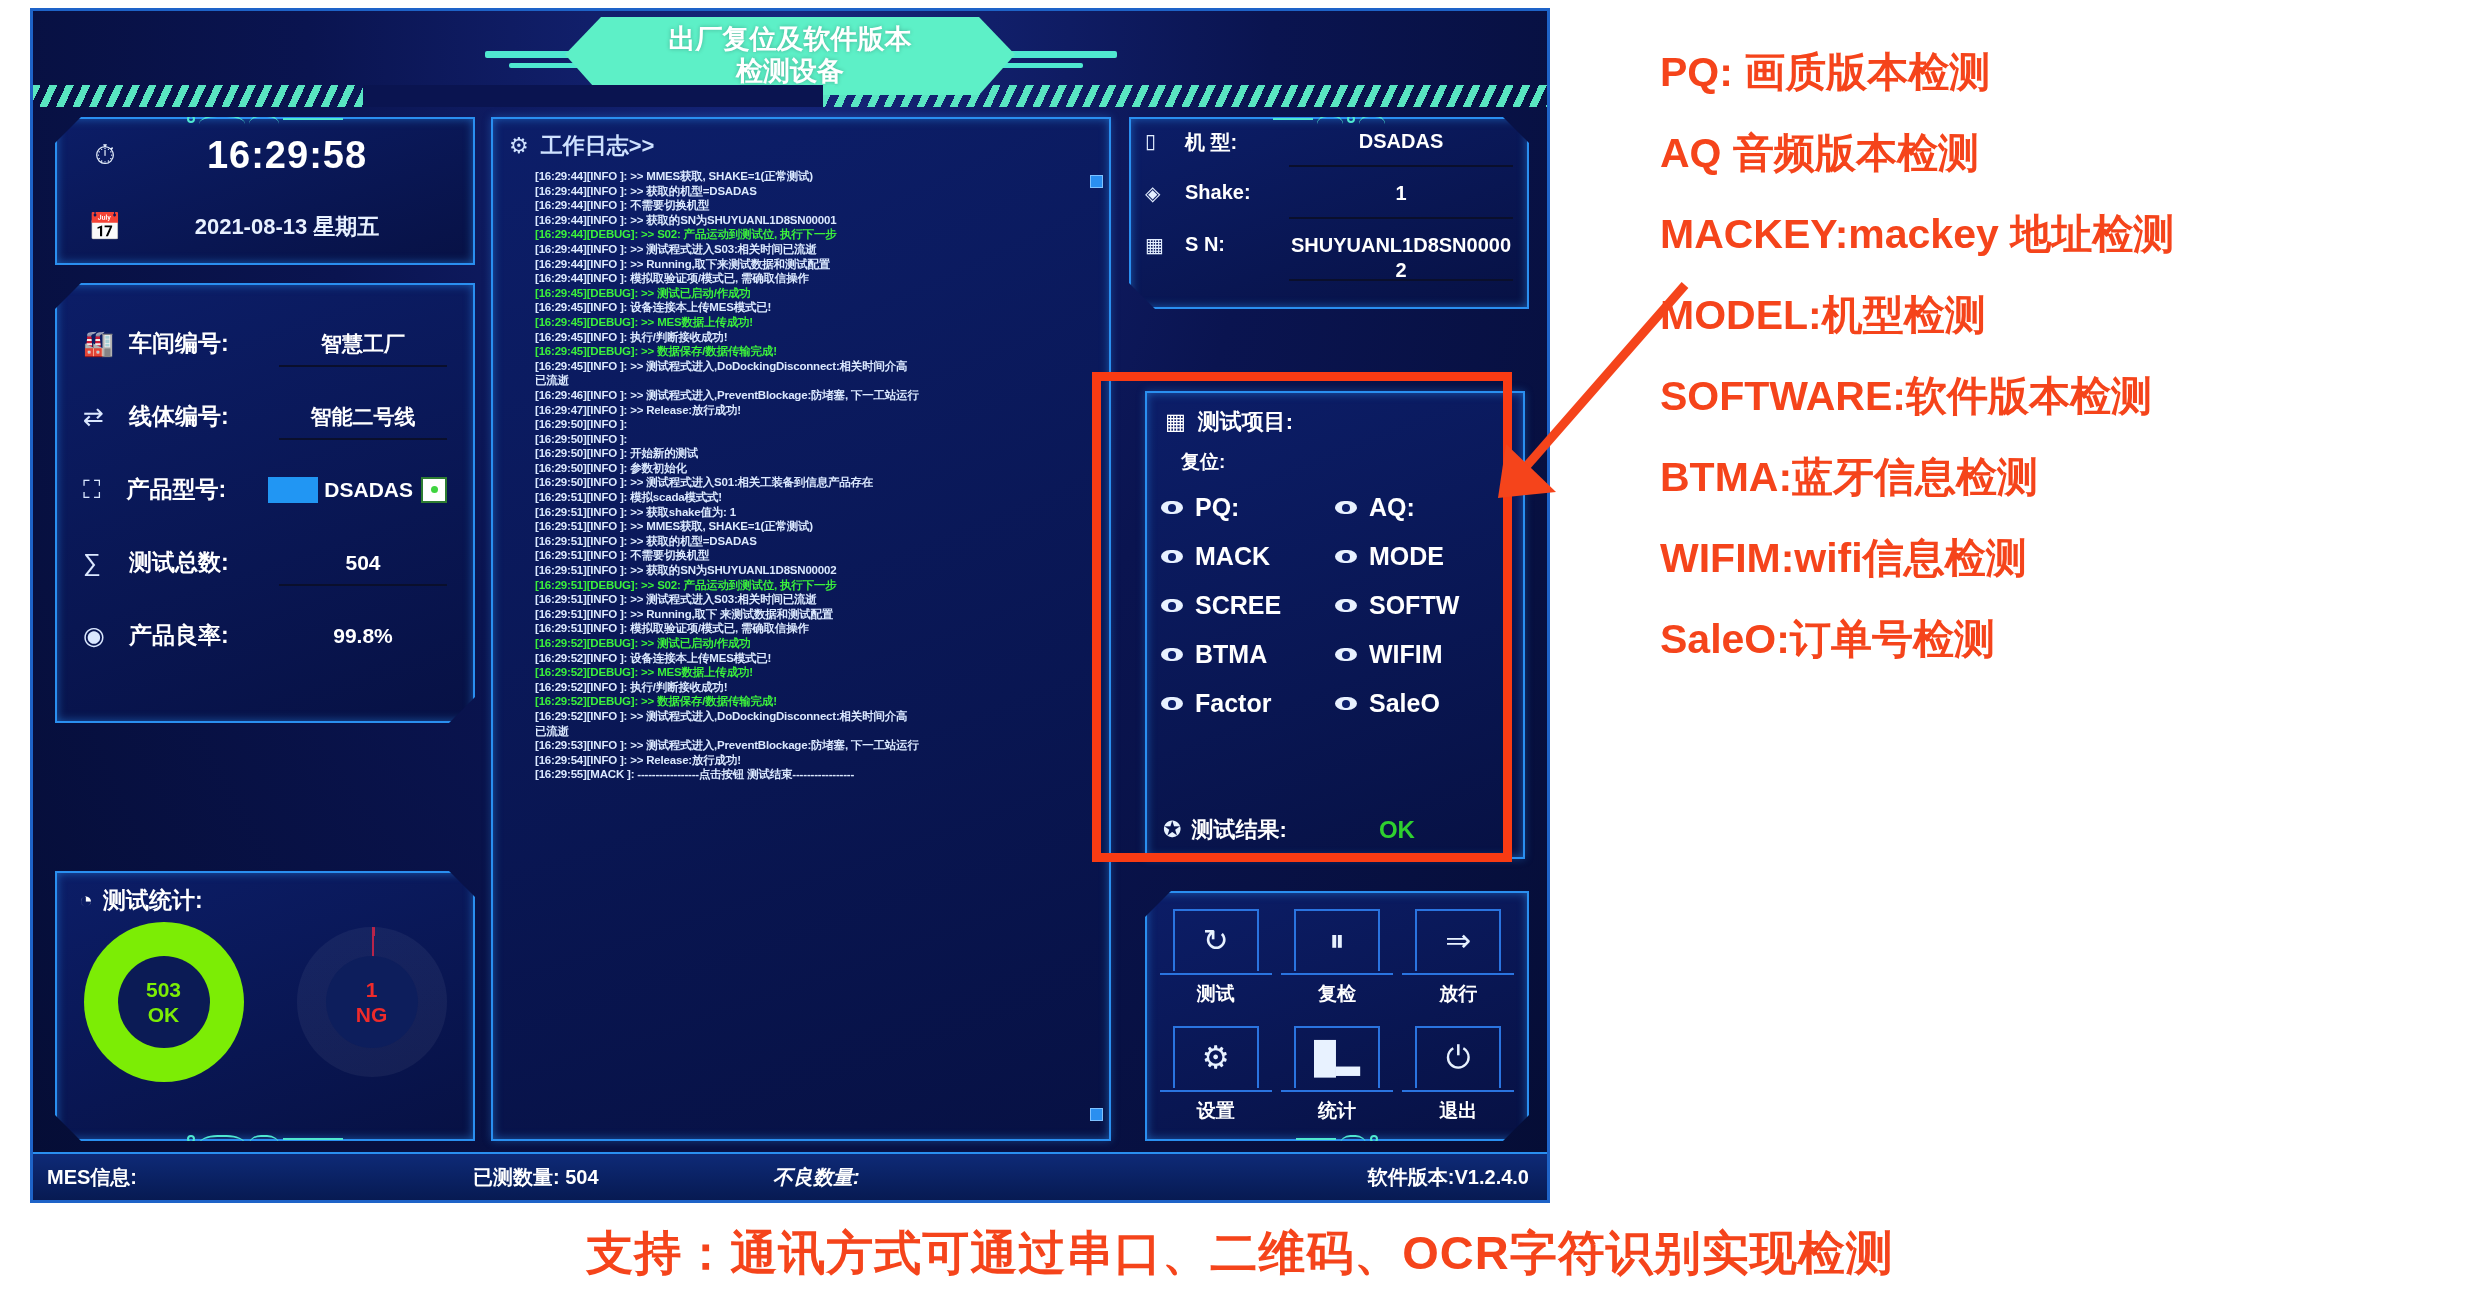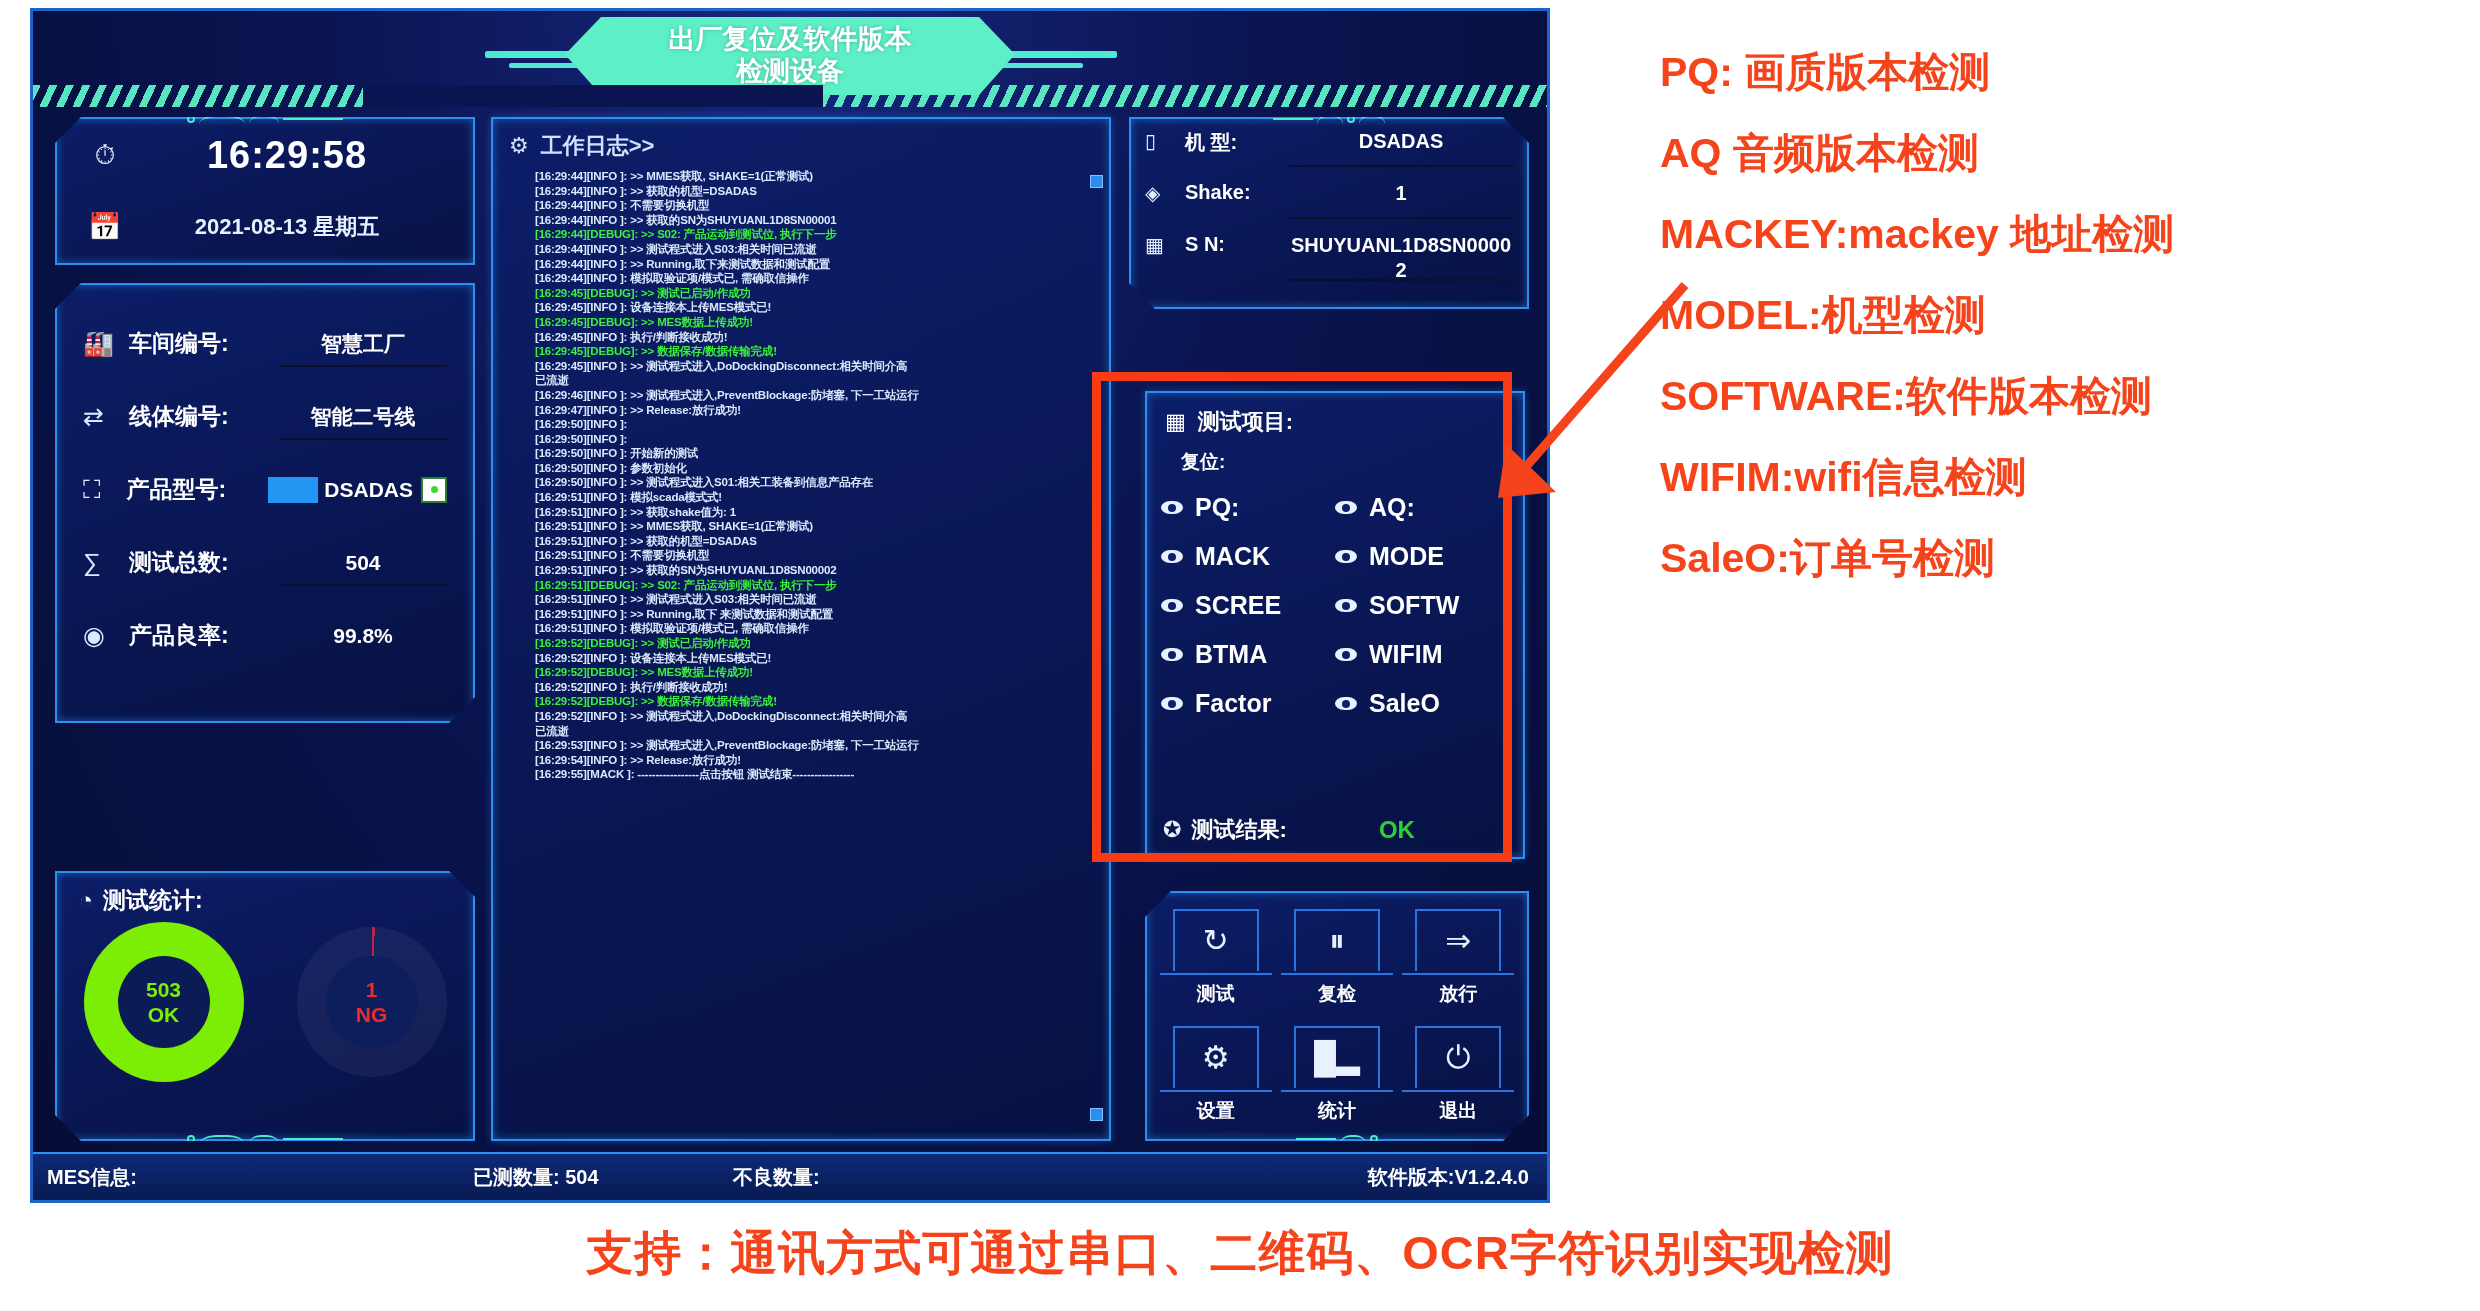--- a/index.html
+++ b/index.html
@@ -136,21 +136,21 @@
 
   
   .statusbar {
     position: absolute; left: 0; bottom: 0; width: 100%; height: 48px;
     background: linear-gradient(180deg, #0e2a77 0%, #071a52 100%);
     border-top: 2px solid #2a8ff0;
     display: flex; align-items: center; color: #ffffff; font-size: 20px; font-weight: bold;
   }
   .sb-mes { position: absolute; left: 14px; }
   .sb-cnt { position: absolute; left: 440px; }
-  .sb-ng  { position: absolute; left: 700px; }
+  .sb-ng  { position: absolute; left: 740px; font-style: italic; }
   .sb-ver { position: absolute; right: 18px; }
   .callout-box2 {
     position: absolute; left: 1092px; top: 372px; width: 420px; height: 490px;
     border: 9px solid #f93b13; background: transparent;
   }
   .arrow-svg { position: absolute; left: 1470px; top: 270px; width: 230px; height: 300px; }
 
   
   .notes { position: absolute; left: 1660px; top: 52px; width: 800px; }
   .note { color: #f5441b; font-size: 41px; font-weight: bold; line-height: 1; margin-bottom: 40px; white-space: nowrap; }
@@ -484,19 +484,20 @@
     <path d="M215 15 L40 215" stroke="#f5441b" stroke-width="9" fill="none"></path>
     <path d="M28 228 L36 174 L86 222 Z" fill="#f5441b"></path>
   </svg>
 
   <div class="notes" id="notes">
       <div class="note">PQ: 画质版本检测</div>
       <div class="note">AQ 音频版本检测</div>
       <div class="note">MACKEY:mackey 地址检测</div>
       <div class="note">MODEL:机型检测</div>
       <div class="note">SOFTWARE:软件版本检测</div>
+      <div class="note">BTMA:蓝牙信息检测</div>
       <div class="note">WIFIM:wifi信息检测</div>
       <div class="note">SaleO:订单号检测</div>
     </div>
 
   <div class="caption">支持：通讯方式可通过串口、二维码、OCR字符识别实现检测</div>
 
 </div>
 
 </body></html>

